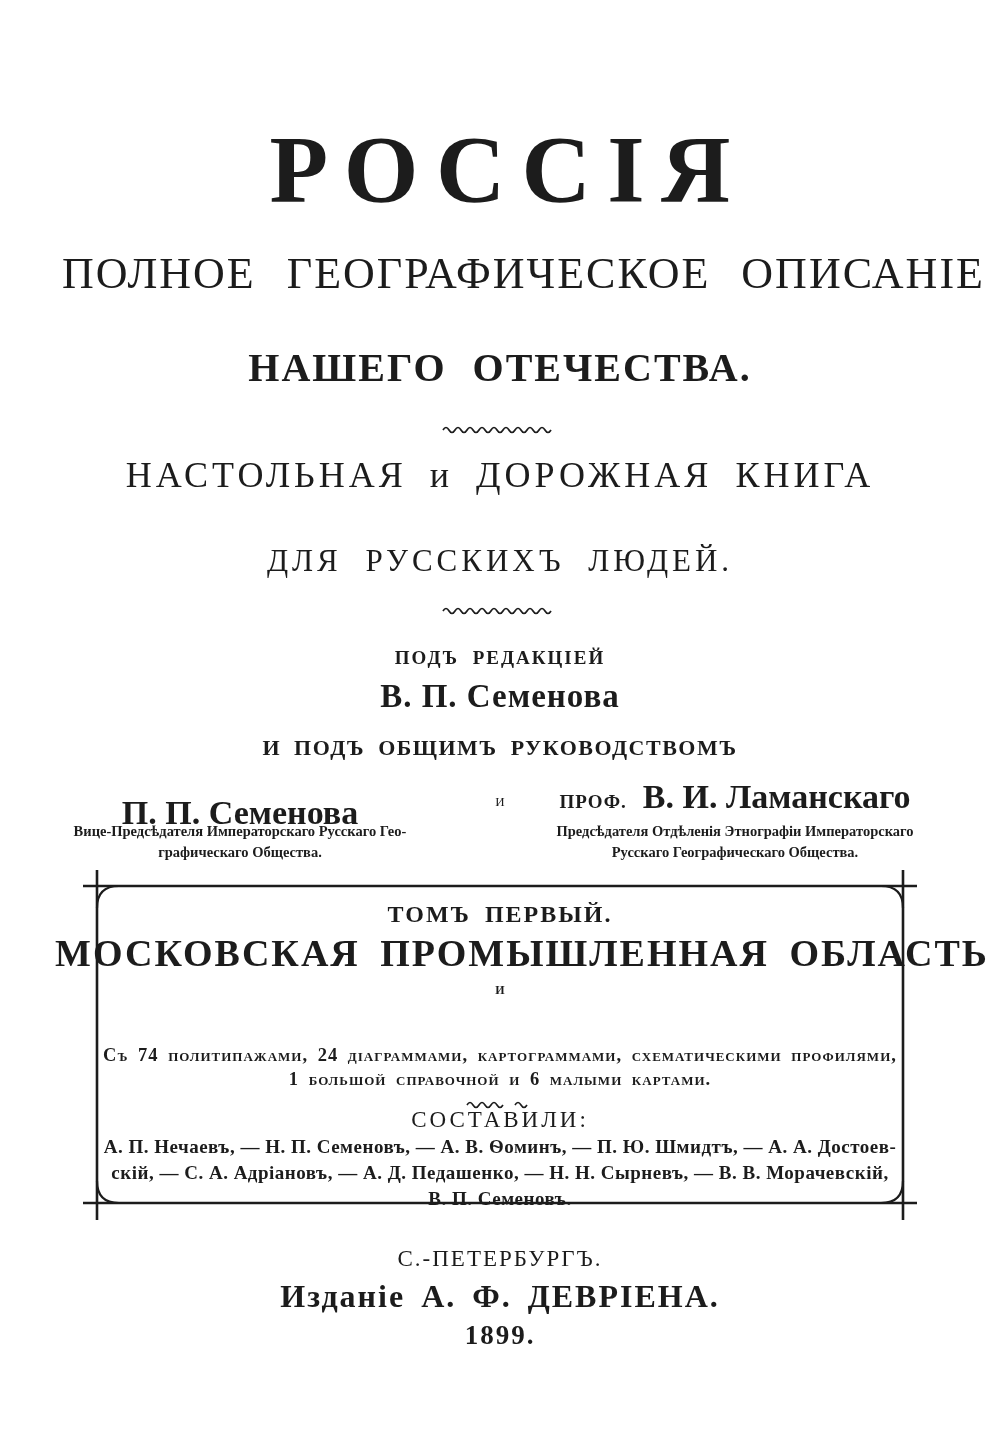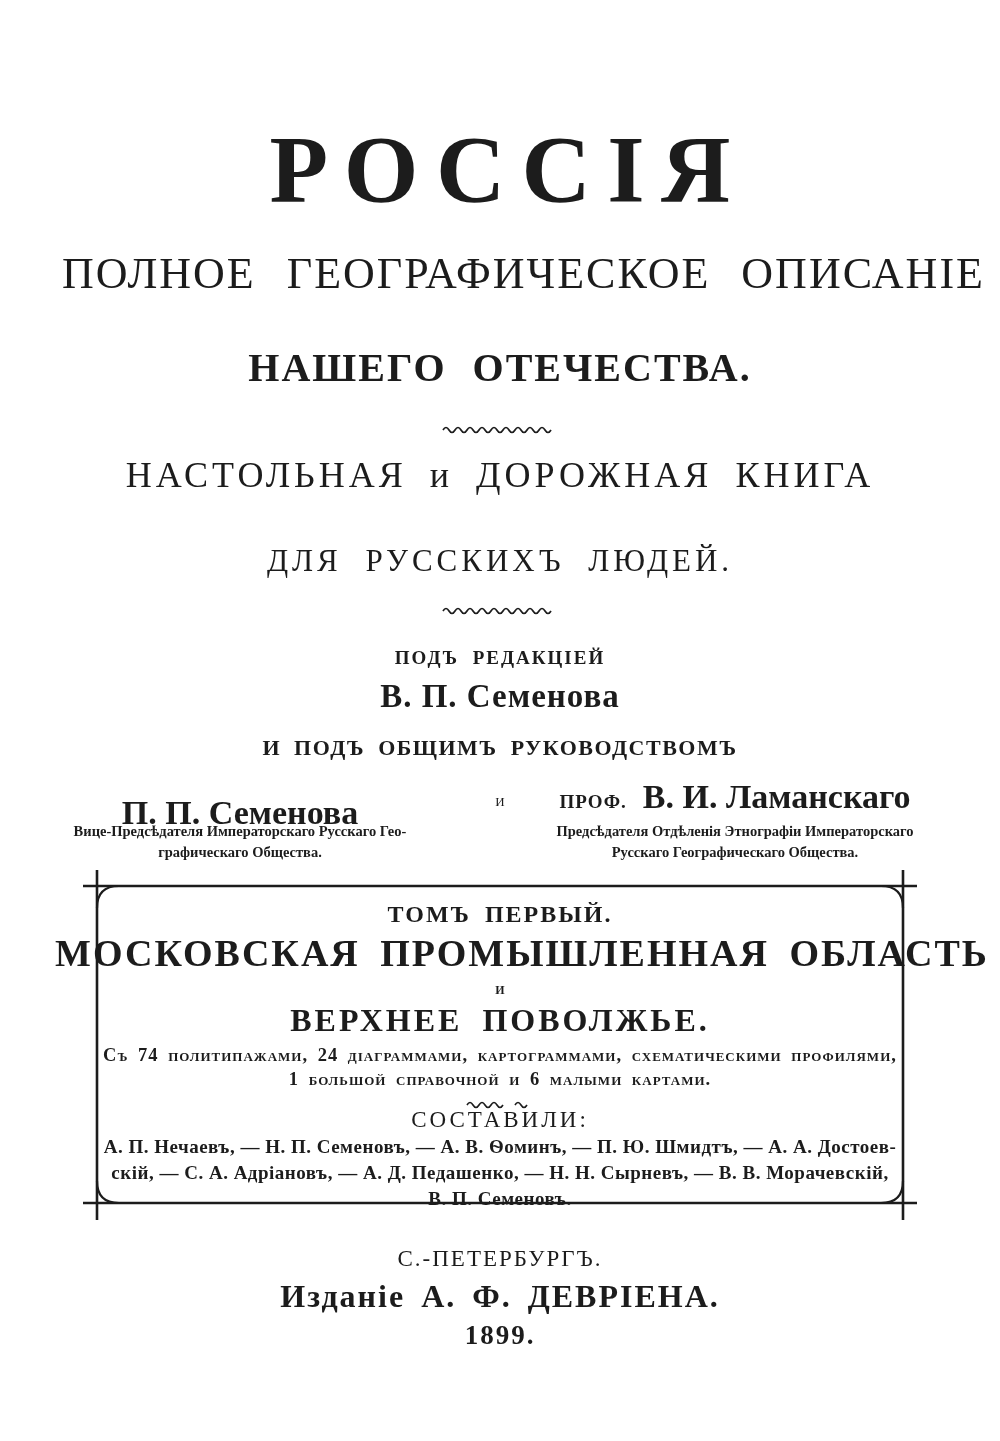--- a/index.html
+++ b/index.html
@@ -91,21 +91,20 @@
 Русскаго Географическаго Общества.</div>
 
   <svg class="frame" width="860" height="376" viewBox="0 0 860 376" aria-hidden="true">
     <path d="M13 30 H847 M13 347 H847 M27 14 V364 M833 14 V364" fill="none" stroke="var(--ink)" stroke-width="2.6"></path>
     <path d="M27 52 Q27 30 49 30 M811 30 Q833 30 833 52 M27 325 Q27 347 49 347 M811 347 Q833 347 833 325" fill="none" stroke="var(--ink)" stroke-width="2.2"></path>
   </svg>
 
   <div class="abs volume">ТОМЪ ПЕРВЫЙ.</div>
   <div class="abs region1">МОСКОВСКАЯ ПРОМЫШЛЕННАЯ ОБЛАСТЬ</div>
   <div class="abs box-conj sc">и</div>
-  <div class="abs region2">ВЕРХНЕЕ ПОВОЛЖЬЕ.</div>
   <div class="abs contents1 sc">Съ 74 политипажами, 24 діаграммами, картограммами, схематическими профилями,</div>
   <div class="abs contents2 sc">1 большой справочной и 6 малыми картами.</div>
 
   <div class="abs divider3">
     <svg width="68" height="10" viewBox="0 0 68 10" aria-hidden="true">
       <path d="M1 6 q3 -5 6 0 t6 0 t6 0 t6 0 t6 0 t6 0" fill="none" stroke="var(--ink)" stroke-width="1.6"></path>
       <path d="M49 6 q3 -5 6 0 t6 0" fill="none" stroke="var(--ink)" stroke-width="1.6"></path>
     </svg>
   </div>
 

